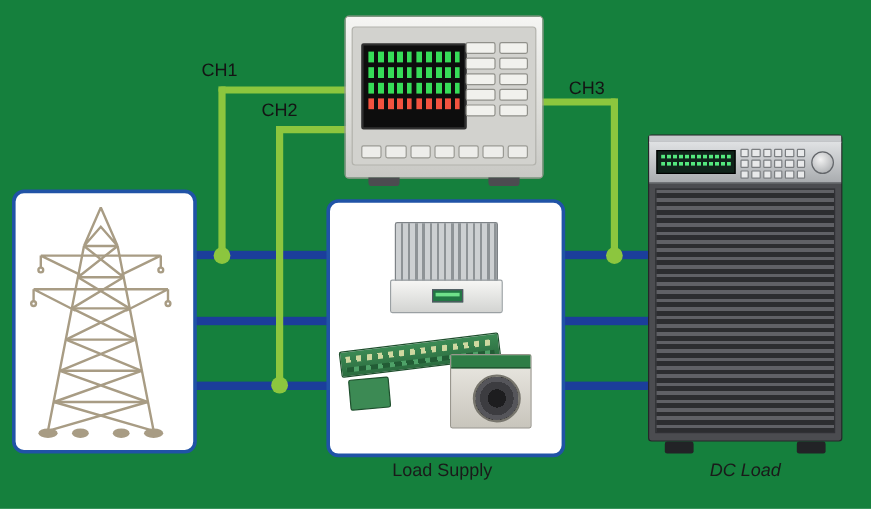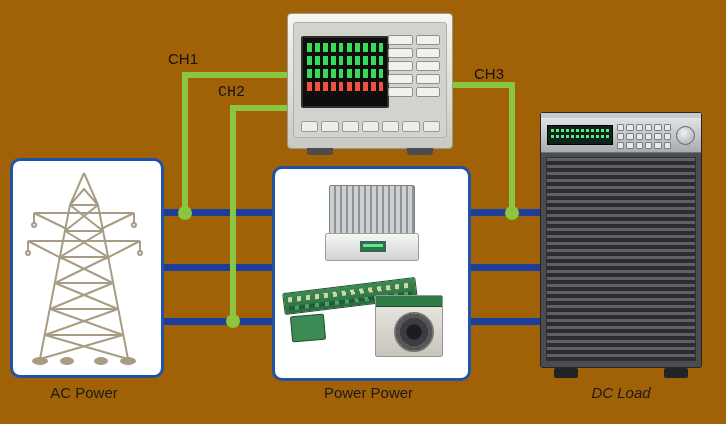--- a/index.html
+++ b/index.html
@@ -1,35 +1,35 @@
 <!DOCTYPE html>
 <html><head>
 <meta charset="utf-8">
 <style>
   html,body{margin:0;padding:0;}
   body{font-family:"Liberation Sans", sans-serif;}
-  .stage{position:relative;width:726px;height:424px;background:#a16207;overflow:hidden;}
+  .stage{position:relative;width:726px;height:424px;background:#15803d;overflow:hidden;}
 
   
   .bus{position:absolute;left:84px;width:536px;height:7px;background:#1b3e9b;z-index:1;}
   .bus-1{top:209px;} .bus-2{top:264px;} .bus-3{top:318px;}
 
   
   .probe{position:absolute;background:#8cc63e;z-index:2;}
   .p1h{left:182px;top:72px;width:110px;height:6px;border-radius:3px 0 0 3px;}
   .p1v{left:182px;top:72px;width:6px;height:145px;}
   .p2h{left:230px;top:105px;width:62px;height:6px;border-radius:3px 0 0 3px;}
   .p2v{left:230px;top:105px;width:6px;height:219px;}
   .p3h{left:450px;top:82px;width:65px;height:6px;border-radius:0 3px 3px 0;}
   .p3v{left:509px;top:82px;width:6px;height:135px;}
   .dot{position:absolute;width:14px;height:14px;border-radius:50%;background:#8cc63e;z-index:2;}
   .d1{left:178px;top:206px;} .d2{left:226px;top:314px;} .d3{left:505px;top:206px;}
 
   .ch-label{position:absolute;z-index:5;font-size:15px;color:#141414;}
-  .ch1{left:168px;top:50px;} .ch2{left:218px;top:84px;font-family:Liberation Mono, monospace;} .ch3{left:474px;top:65px;}
+  .ch1{left:168px;top:50px;} .ch2{left:218px;top:84px;} .ch3{left:474px;top:65px;}
 
   
   .node{position:absolute;background:#ffffff;border:3px solid #2053a6;border-radius:10px;z-index:3;}
   .ac-node{left:10px;top:158px;width:148px;height:214px;}
   .ps-node{left:272px;top:166px;width:193px;height:209px;}
 
   .caption{position:absolute;z-index:5;font-size:15px;color:#1a1a1a;text-align:center;}
   .cap-ac{left:10px;top:384px;width:148px;}
   .cap-ps{left:272px;top:384px;width:193px;}
   .cap-dc{left:540px;top:384px;width:162px;font-style:italic;}
@@ -255,17 +255,16 @@
             <div class="d-key"></div>
         </div>
         <div class="d-knob"></div>
       </div>
       <div class="d-vents"></div>
     </div>
     <div class="d-foot l"></div>
     <div class="d-foot r"></div>
   </div>
 
-  <div class="caption cap-ac">AC Power</div>
-  <div class="caption cap-ps">Power Power</div>
+  <div class="caption cap-ps">Load Supply</div>
   <div class="caption cap-dc">DC Load</div>
 
 </div>
 
 </body></html>

